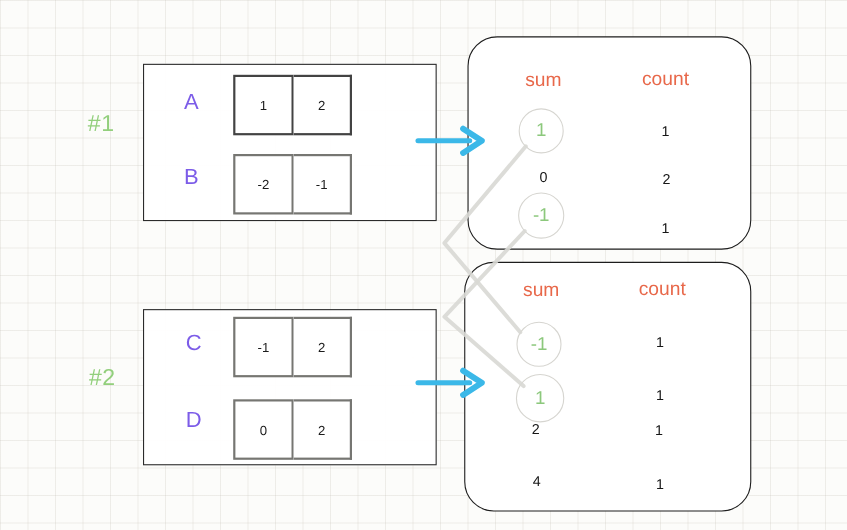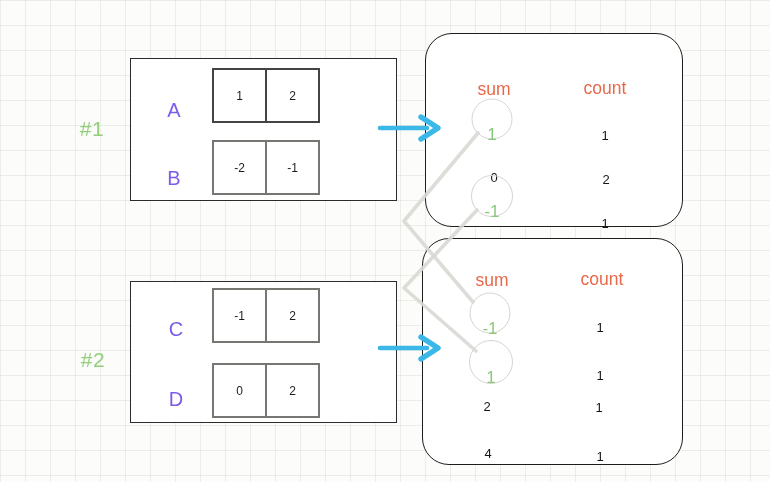--- a/index.html
+++ b/index.html
@@ -6,21 +6,21 @@
   body{font-family:"Liberation Sans", sans-serif; background:#fcfcfa;}
   .canvas{
     position:relative; width:770px; height:482px; overflow:hidden;
     background-color:#fcfcfa;
     background-image:
       linear-gradient(rgba(200,196,186,0.28) 1px, transparent 1px),
       linear-gradient(90deg, rgba(200,196,186,0.28) 1px, transparent 1px);
     background-size:25px 25px;
   }
   .abs{position:absolute;}
-  .center{transform:translate(-50%,-50%); white-space:nowrap;margin-top:16px;}
+  .center{transform:translate(-50%,-50%); white-space:nowrap;}
 
   .group-box{
     position:absolute; background:rgba(255,255,255,0.95);
     border:1.7px solid #2b2b2b;
   }
   .group-label{
     position:absolute; font-size:21px; letter-spacing:.5px;
   }
   .row-label{
     position:absolute; font-size:20px;

